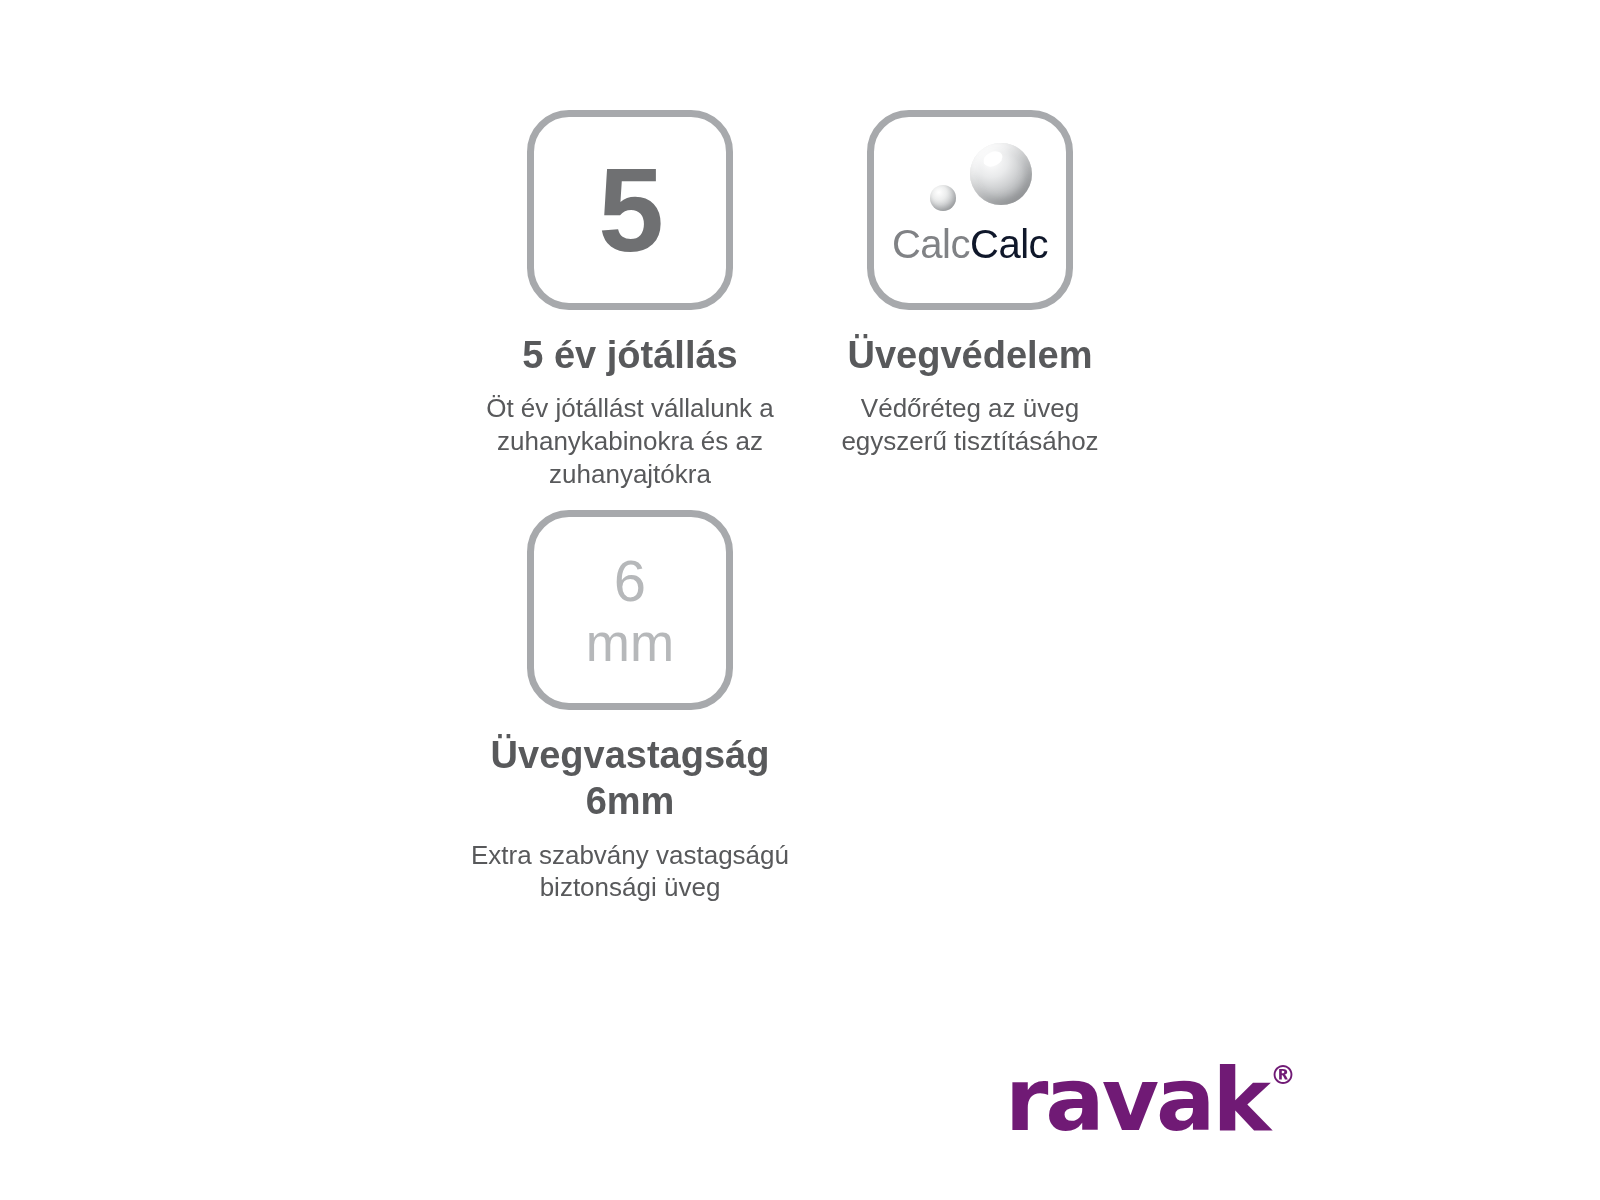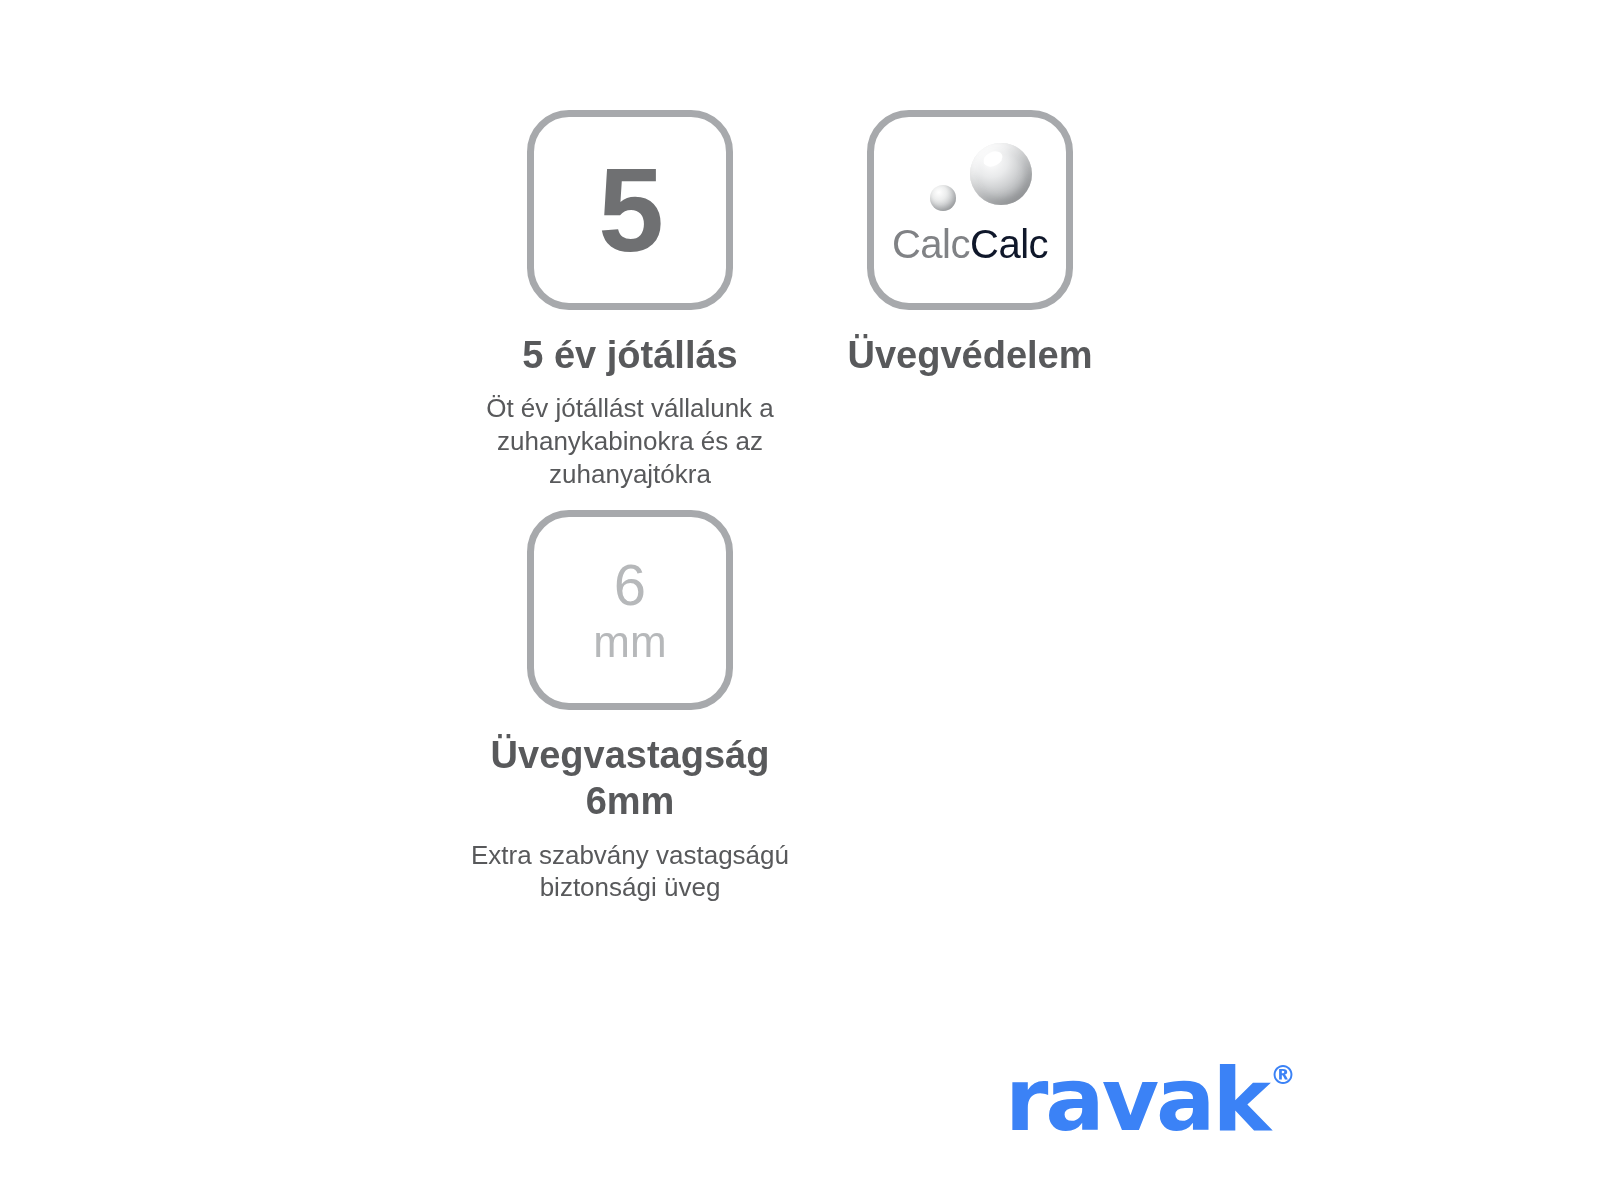--- a/index.html
+++ b/index.html
@@ -109,21 +109,21 @@
     text-align: center;
     color: #b6b8ba;
     line-height: 1;
   }
   .mm-text .mm-num {
     font-size: 58px;
     display: block;
     margin-bottom: 6px;
   }
   .mm-text .mm-unit {
-    font-size: 44px;
+    font-size: 53px;
     display: block;
   }
 
   .title {
     margin-top: 22px;
     font-size: 38px;
     font-weight: bold;
     color: #58595b;
     text-align: center;
     line-height: 1.22;
@@ -136,21 +136,21 @@
     line-height: 1.26;
     max-width: 320px;
   }
 
   .logo {
     position: absolute;
     right: 306px;
     bottom: 56px;
     font-size: 88px;
     font-weight: bold;
-    color: #3b82f6;
+    color: #701a75;
     letter-spacing: -3px;
     line-height: 1;
     font-family: "DejaVu Sans", sans-serif;
   }
   .logo .reg {
     font-size: 26px;
     vertical-align: top;
     position: relative;
     top: 6px;
     left: 2px;
@@ -174,20 +174,21 @@
     <div class="icon-box">
       <div class="anticalc-wrap">
         <div class="bubble-big"></div>
         <div class="bubble-small"></div>
         <div class="anticalc-text">
           <span class="anti">Calc</span><span class="calc">Calc</span>
         </div>
       </div>
     </div>
     <div class="title">Üvegvédelem</div>
+    <div class="desc">Védőréteg az üveg egyszerű tisztításához</div>
   </div>
 
 
   <div class="feature">
     <div class="icon-box">
       <div class="mm-text">
         <span class="mm-num">6</span>
         <span class="mm-unit">mm</span>
       </div>
     </div>

